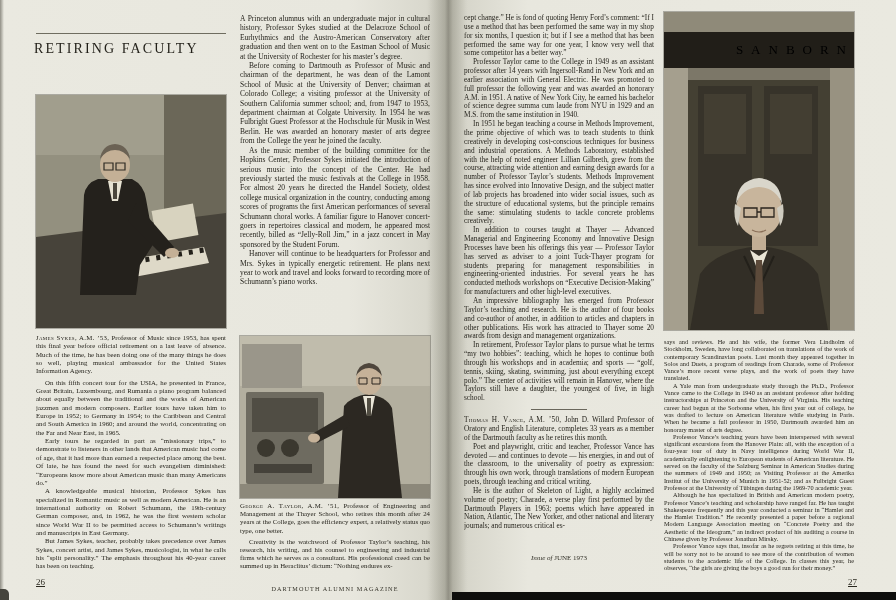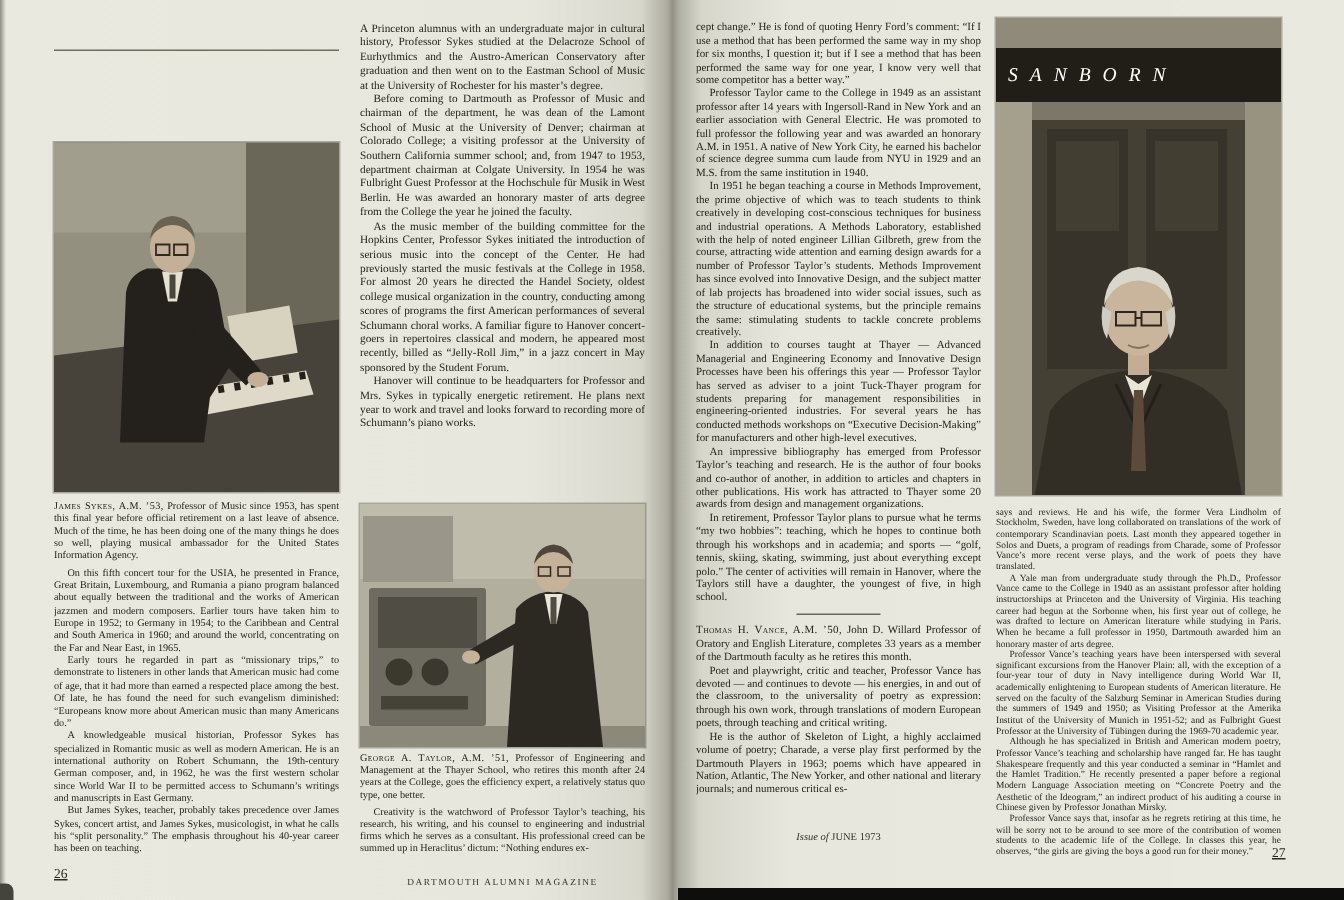--- a/index.html
+++ b/index.html
@@ -26,54 +26,55 @@
     position: absolute; left: 34px; top: 41px; width: 200px; margin: 0;
     font-size: 14px; font-weight: normal; letter-spacing: 2.1px; color: #211f18; white-space: nowrap;
   }
 
   .photo { position: absolute; overflow: hidden; background: #7d796c;
     box-shadow: 0 0 0 1px rgba(55,52,44,0.35); }
   .photo svg { display: block; width: 100%; height: 100%; }
   .photoSykes  { left: 36px;  top: 95px;  width: 190px; height: 233px; }
   .photoTaylor { left: 240px; top: 336px; width: 190px; height: 162px; }
   .photoVance  { left: 216px; top: 12px;  width: 190px; height: 318px; }
-  .sanborn { position: absolute; left: 0; top: 30px; width: 100%; text-align: left;
-    font-size: 13px; letter-spacing: 8px; text-indent: 8px; color: #ffffff; font-style: italic; }
+  .sanborn { position: absolute; left: 0; top: 30px; width: 100%; text-align: right;
+    font-size: 13px; letter-spacing: 8px; text-indent: 8px; color: #000000; }
 
   .colblock { position: absolute; overflow: hidden; }
   .bodytext p { margin: 0; text-align: justify; }
   .bodytext .para { text-indent: 9px; }
   .bodytext .ni { text-indent: 0; }
   .caption { margin-bottom: 3px !important; }
   .scaps { font-variant: small-caps; letter-spacing: 0.3px; }
 
   .l1text   { left: 36px;  top: 334px; width: 190px; height: 252px; font-size: 6.8px; line-height: 8.35px; }
   .l2text   { left: 240px; top: 14px;  width: 190px; height: 318px; font-size: 7.5px; line-height: 9.4px; }
   .l2bottom { left: 240px; top: 502px; width: 190px; height: 86px;  font-size: 6.8px; line-height: 8.2px; }
   .r1text   { left: 16px;  top: 14px;  width: 190px; height: 576px; font-size: 7.3px; line-height: 8.85px; }
   .r2text   { left: 216px; top: 338px; width: 190px; height: 252px; font-size: 6.3px; line-height: 7.3px; }
 
   .secrule { width: 56px; height: 1px; background: #6a675c; margin: 6px auto; }
 
   .pgnum { position: absolute; font-size: 9px; color: #2a281f; text-decoration: underline; }
   .numL { left: 36px;  top: 577px; }
-  .numR { left: 400px; top: 563px; }
+  .numR { left: 400px; top: 577px; }
   .footmag  { position: absolute; left: 240px; top: 585px; width: 190px; text-align: center;
     font-size: 6.2px; letter-spacing: 1.1px; color: #333128; }
   .footissue { position: absolute; left: 16px; top: 554px; width: 190px; text-align: center;
     font-size: 7px; color: #333128; }
   .footissue .it { font-style: italic; }
 </style>
 </head>
 <body>
 
 <div class="scan">
 
   <div class="page pageL">
     <div class="hrule"></div>
+    <h1 class="headline">RETIRING FACULTY</h1>
 
     <figure class="photo photoSykes" style="margin:0;">
       <svg viewBox="0 0 190 233" preserveAspectRatio="none">
         <rect width="190" height="233" fill="#93907f"></rect>
         <rect width="190" height="60" fill="#a19e8d"></rect>
         <rect x="128" width="62" height="233" fill="#6b6758"></rect>
         <path d="M0 142 L190 118 L190 233 L0 233 Z" fill="#47433a"></path>
         <rect x="118" y="112" width="42" height="32" fill="#d8d3bf" transform="rotate(-10 139 128)"></rect>
         <path d="M60 170 L168 152 L173 168 L66 188 Z" fill="#ded9c8"></path>
         <line x1="66" y1="172" x2="168" y2="155" stroke="#23201a" stroke-width="5" stroke-dasharray="4 7"></line>

